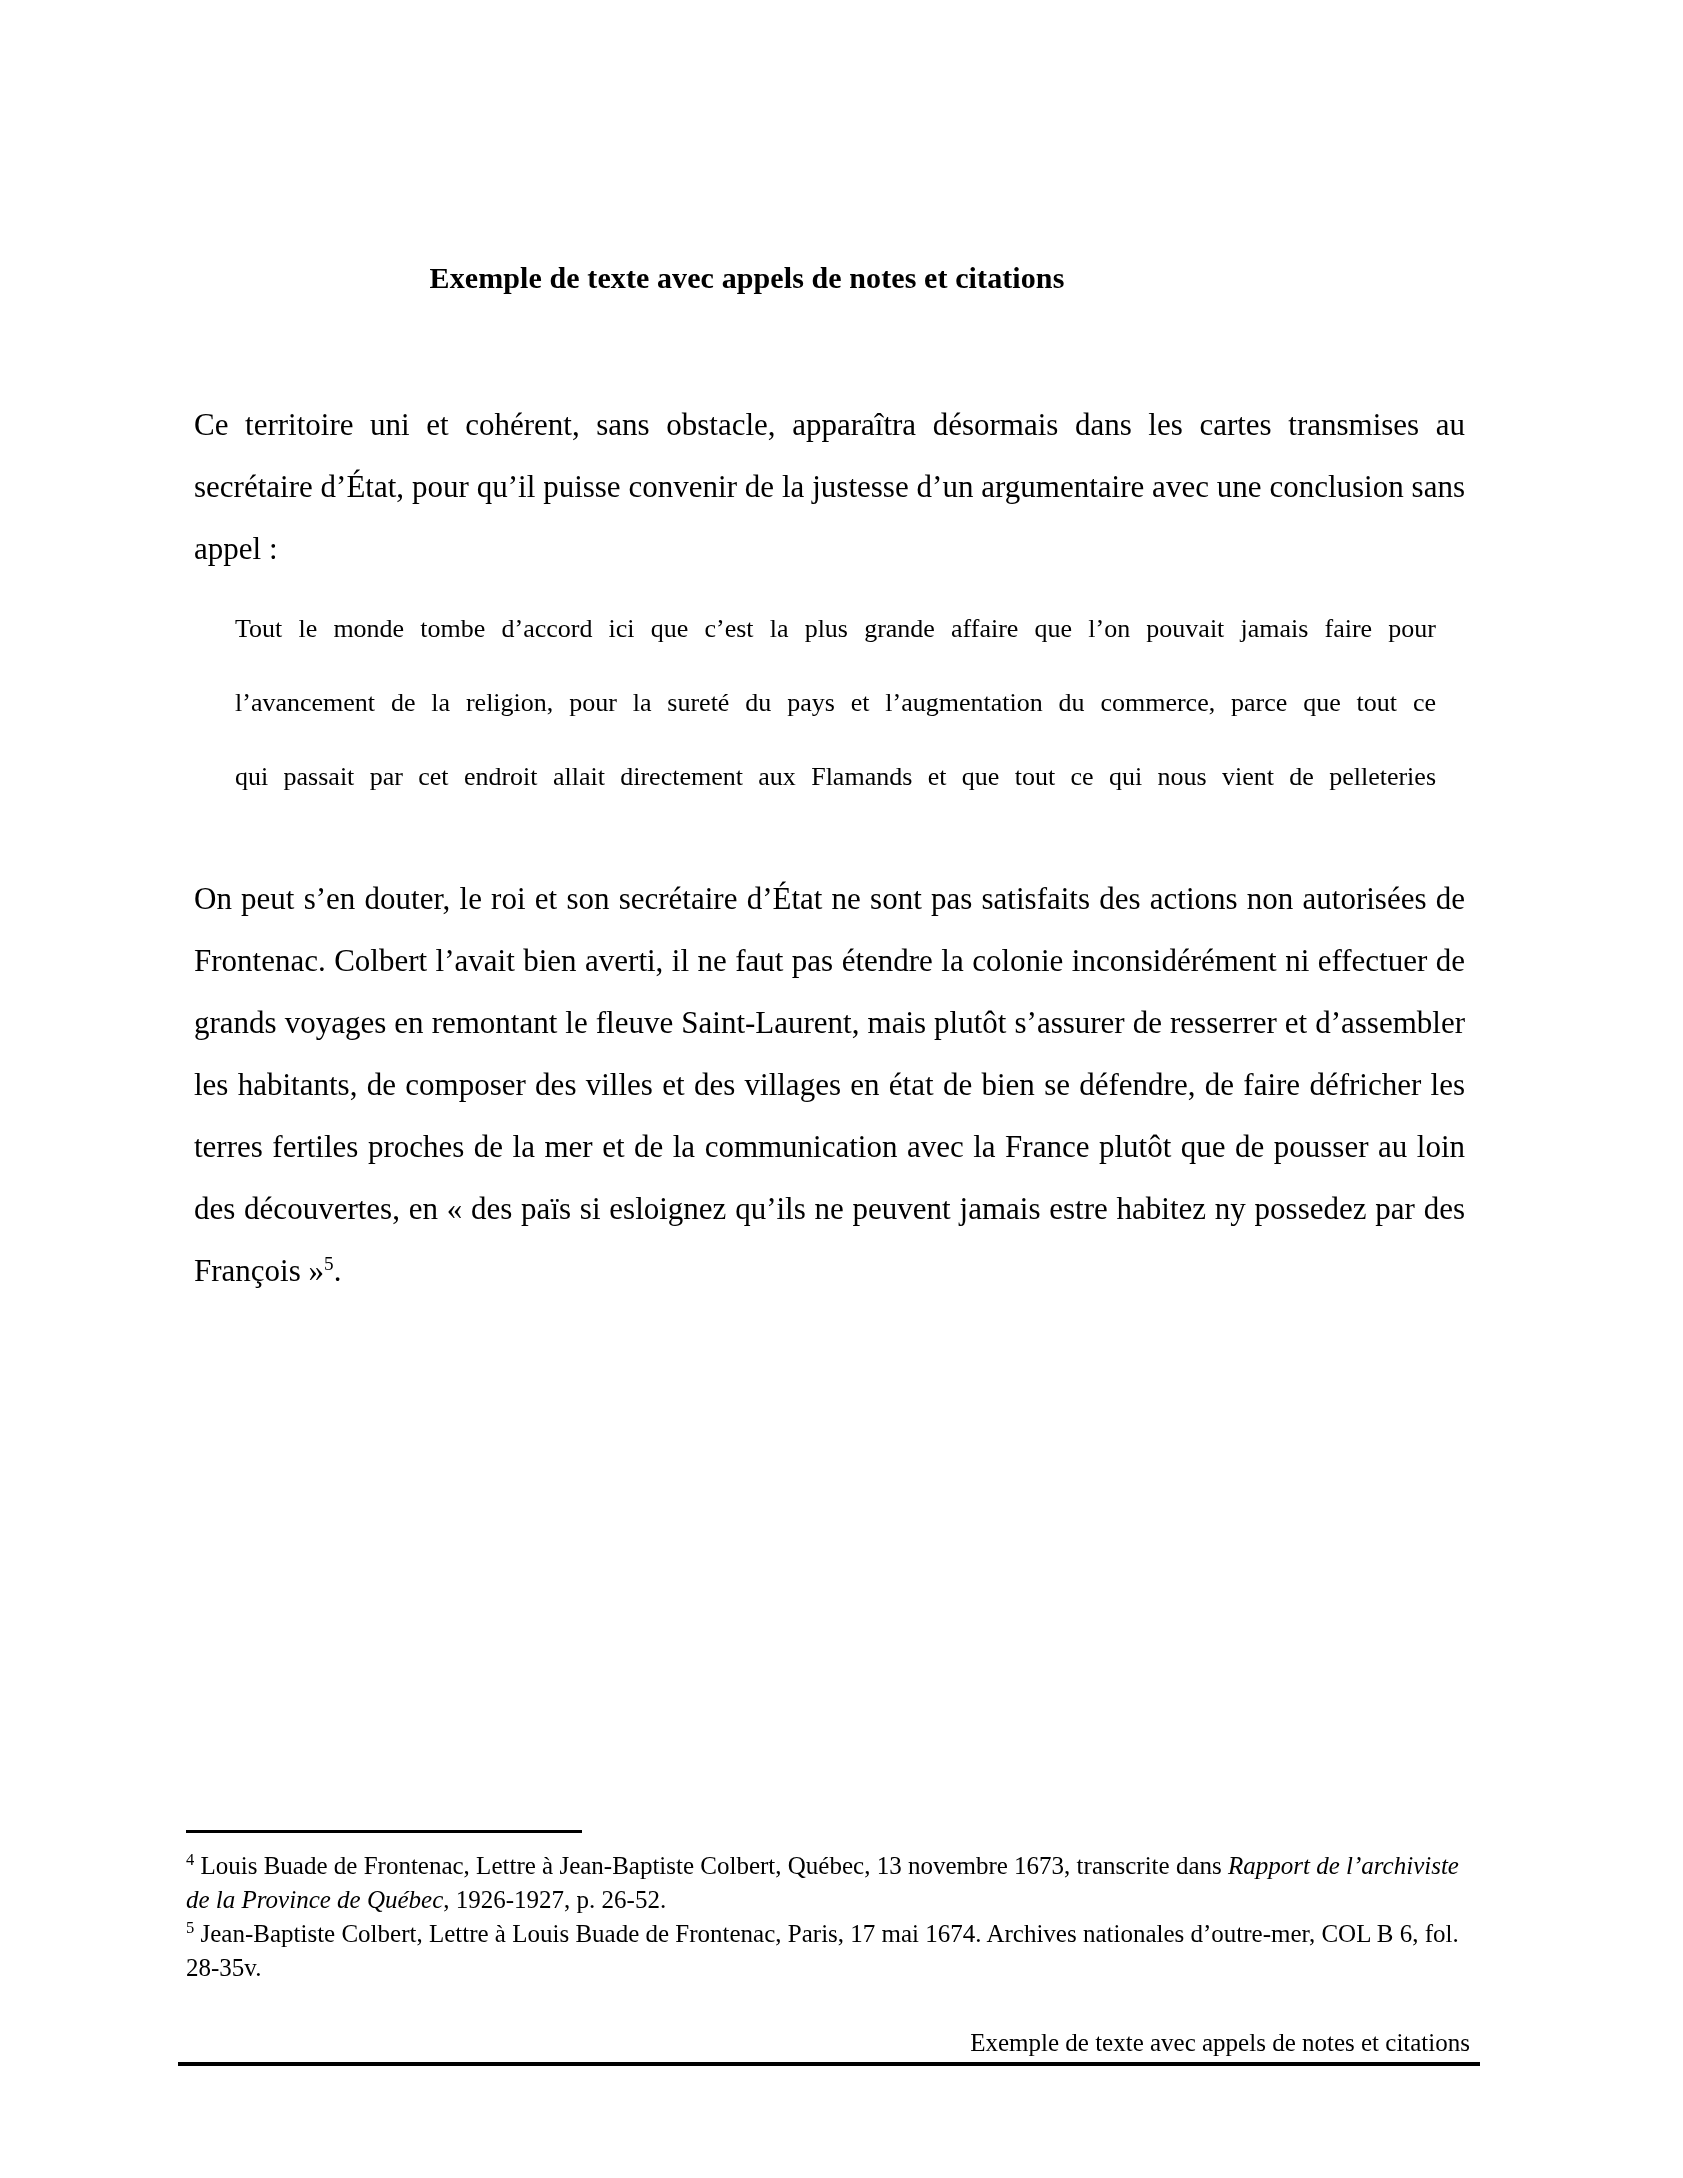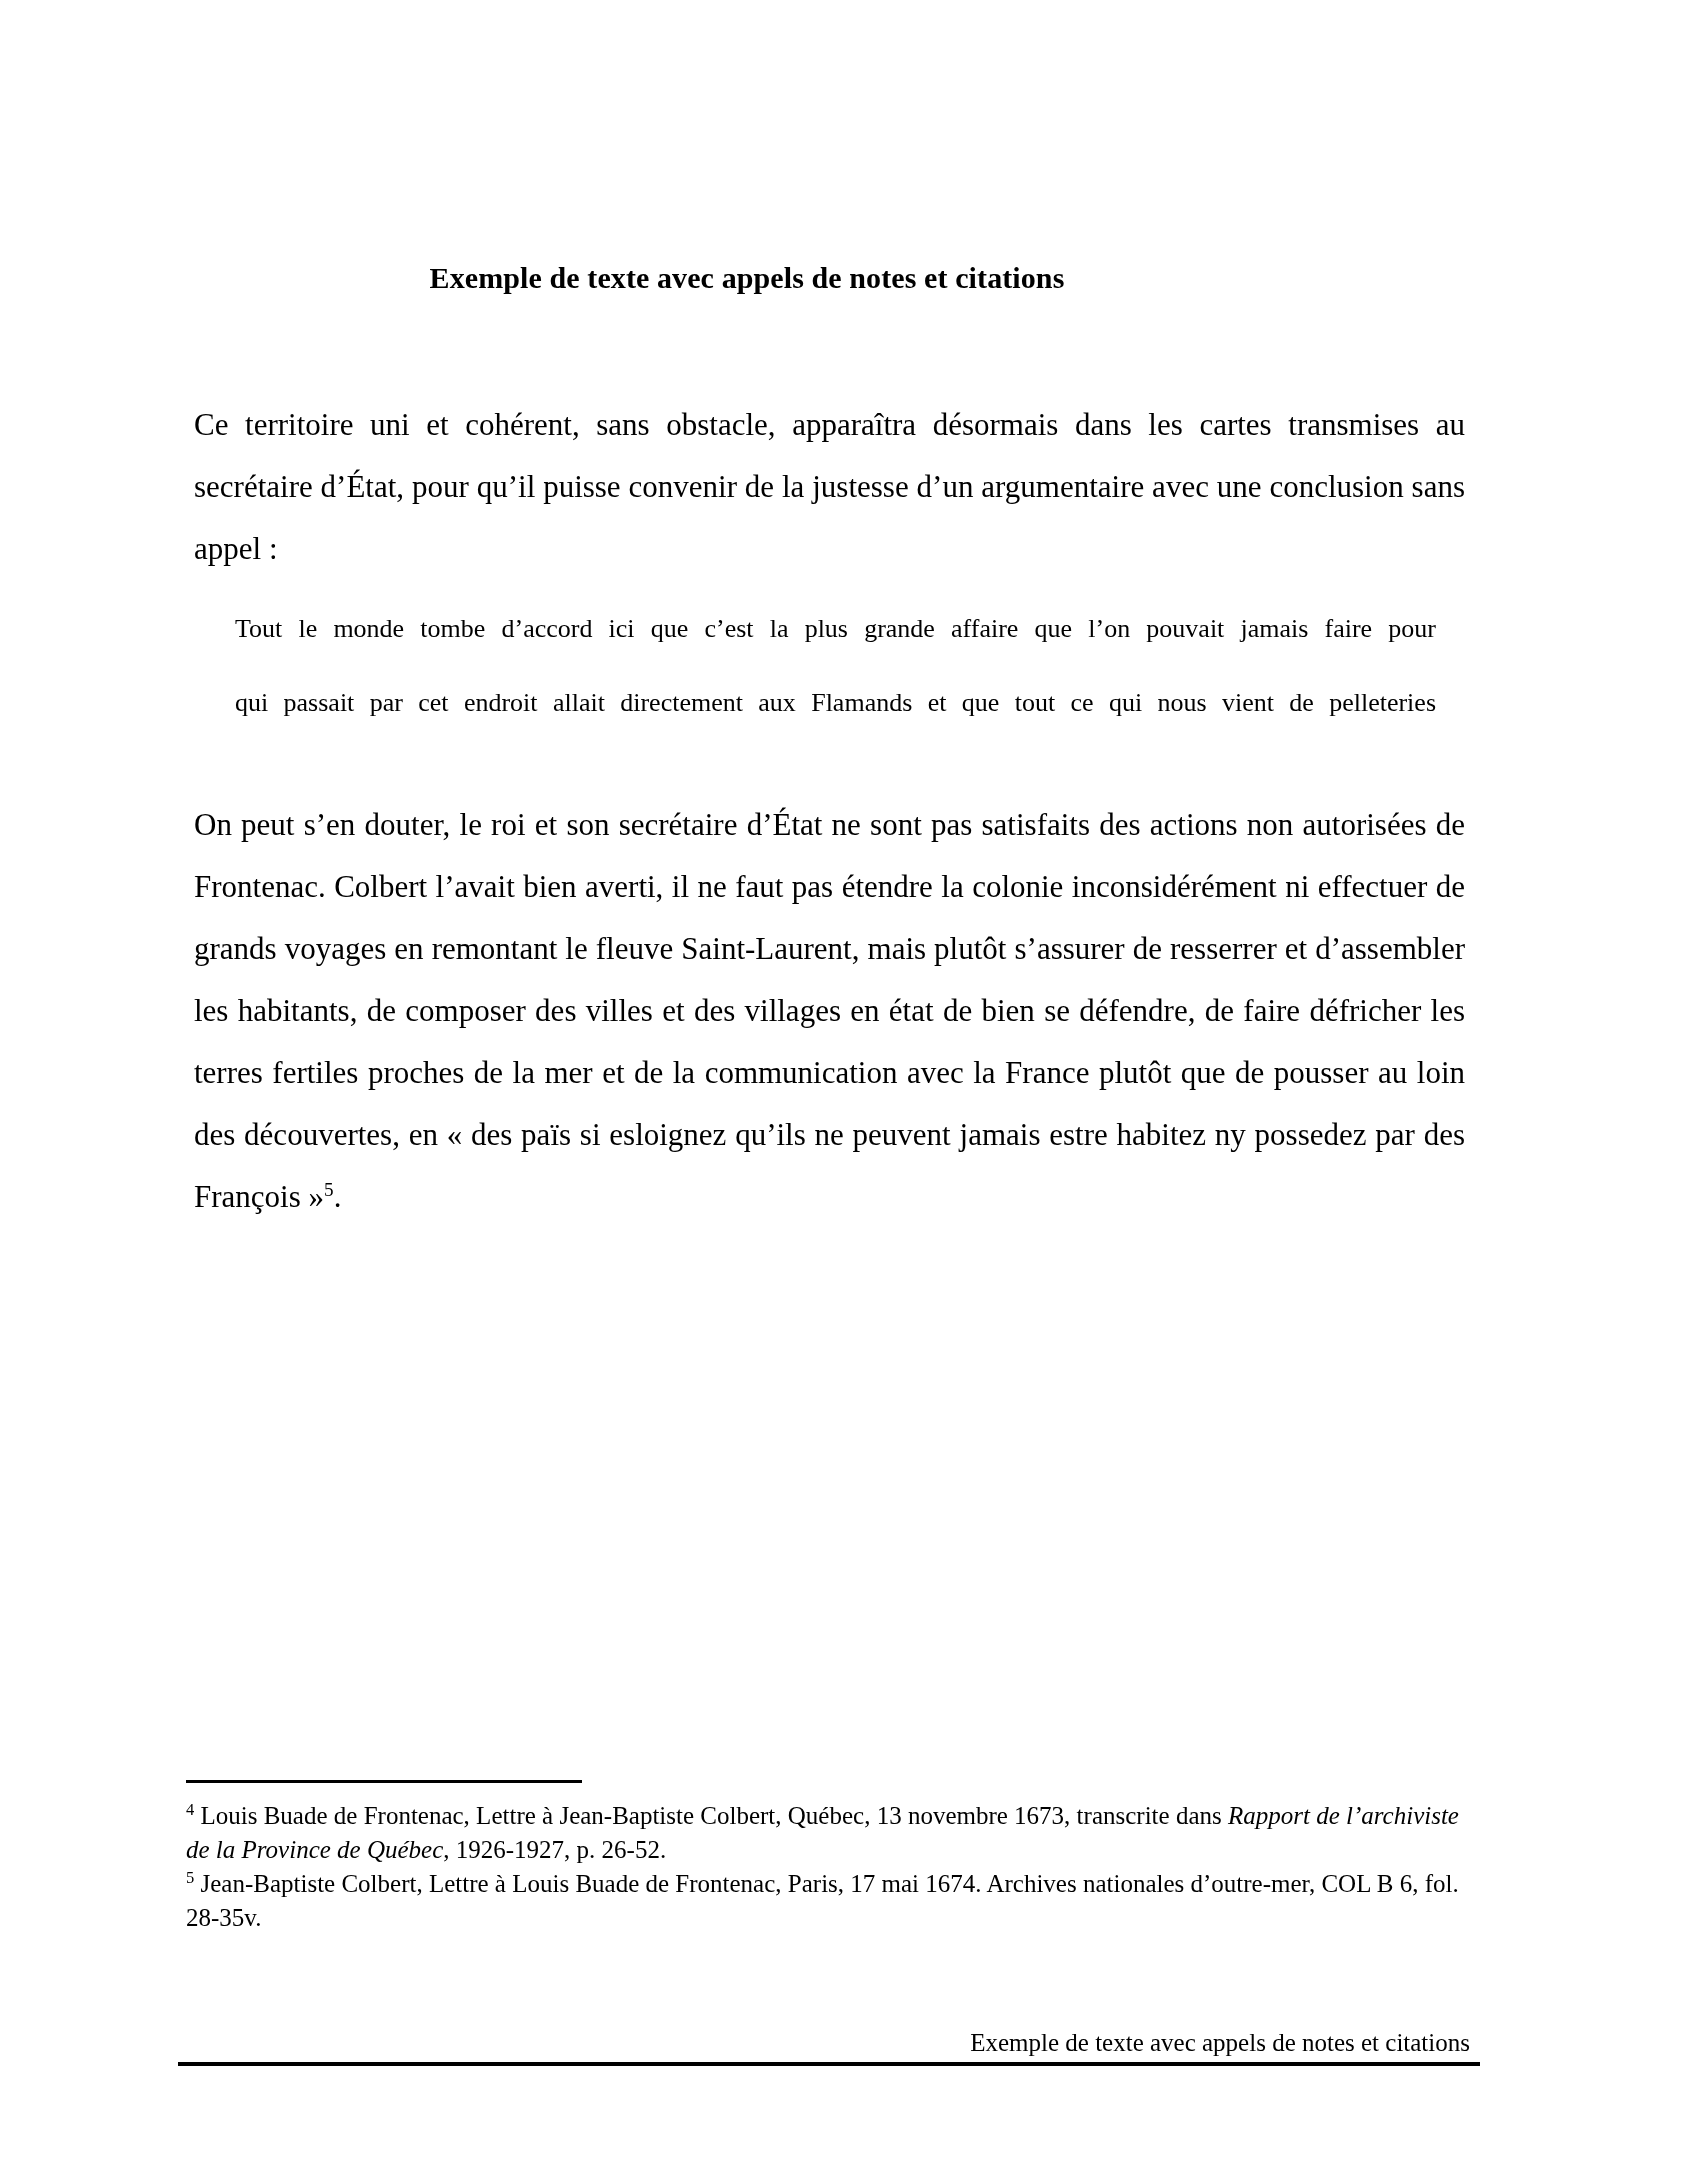--- a/index.html
+++ b/index.html
@@ -75,21 +75,21 @@
   sup.note {
     font-size: 0.62em;
     vertical-align: super;
     line-height: 0;
   }
 
   
   .footnote-area {
     position: absolute;
     left: 186px;
-    top: 1780px;
+    top: 1830px;
     width: 1287px;
   }
   .footnote-rule {
     width: 396px;
     height: 0;
     border: none;
     border-top: 3px solid #000;
     margin: 0 0 16px 0;
   }
   .footnote {
@@ -132,20 +132,21 @@
 <div class="page">
 
   <h1 class="doc-title">Exemple de texte avec appels de notes et citations</h1>
 
   <div class="body-block">
 
     <p class="para">Ce territoire uni et cohérent, sans obstacle, apparaîtra désormais dans les cartes transmises au secrétaire d’État, pour qu’il puisse convenir de la justesse d’un argumentaire avec une conclusion sans appel :</p>
 
     <blockquote class="blockquote">
       <span class="q-line justified">Tout le monde tombe d’accord ici que c’est la plus grande affaire que l’on pouvait jamais faire pour</span>
+      <span class="q-line justified">l’avancement de la religion, pour la sureté du pays et l’augmentation du commerce, parce que tout ce</span>
       <span class="q-line justified">qui passait par cet endroit allait directement aux Flamands et que tout ce qui nous vient de pelleteries</span>
     </blockquote>
 
     <p class="para"><span>On peut s’en douter, le roi et son secrétaire d’État ne sont pas satisfaits des actions non autorisées de Frontenac. Colbert l’avait bien averti, il ne faut pas étendre la colonie inconsidérément ni effectuer de grands voyages en remontant le fleuve Saint-Laurent, mais plutôt s’assurer de resserrer et d’assembler les habitants, de composer des villes et des villages en état de bien se défendre, de faire défricher les terres fertiles proches de la mer et de la communication avec la France plutôt que de pousser au loin des découvertes, en « des païs si esloignez qu’ils ne peuvent jamais estre habitez ny possedez par des François »</span><sup class="note">5</sup><span>.</span></p>
 
   </div>
 
   <div class="footnote-area">
     <hr class="footnote-rule">
 

